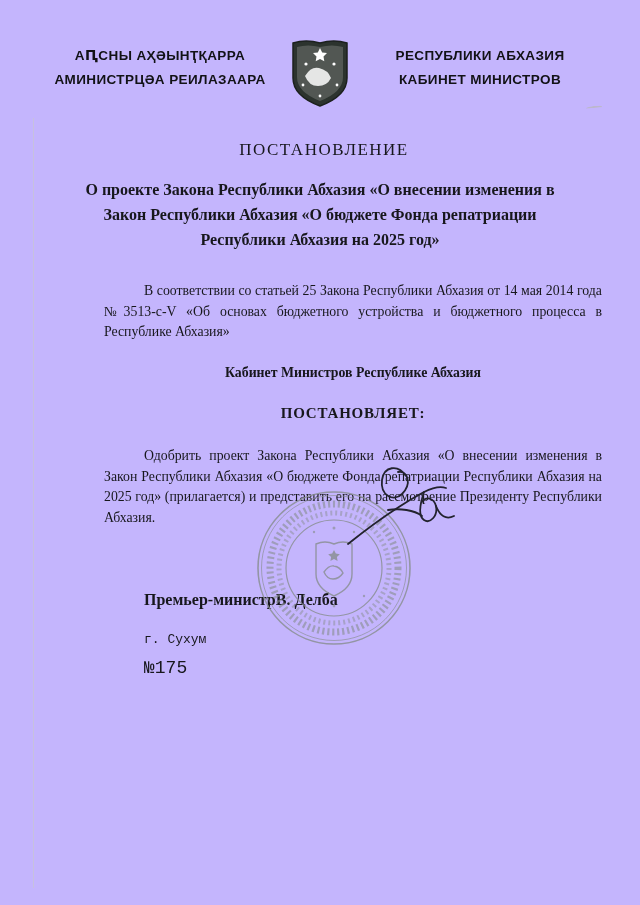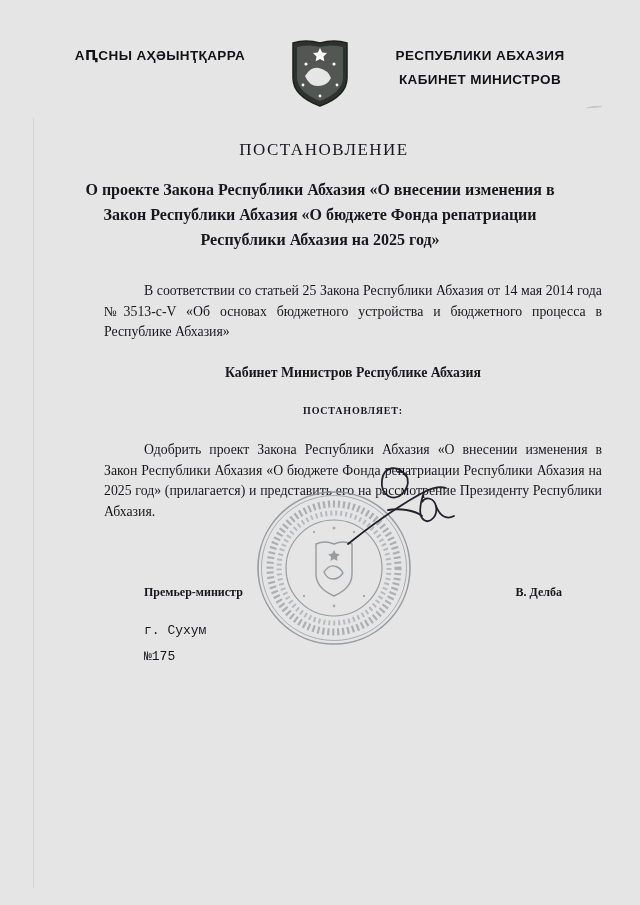--- a/index.html
+++ b/index.html
@@ -2,21 +2,21 @@
 <html><head>
 <meta charset="utf-8">
 <style>
   * { margin: 0; padding: 0; box-sizing: border-box; }
   html, body { background: #ffffff; }
   .page {
     position: relative;
     width: 640px;
     height: 905px;
     margin: 0 auto;
-    background: #e5e5e5;
+    background: #c4b5fd;
     overflow: hidden;
     font-family: "Liberation Serif", "DejaVu Serif", serif;
     color: #17171c;
   }
   
   .scan-line {
     position: absolute;
     left: 33px; top: 118px;
     width: 1px; height: 770px;
     background: #c9c9c9;
@@ -85,44 +85,43 @@
   }
   .center-bold {
     text-align: center;
     font-weight: bold;
     font-size: 13.8px;
     margin-top: 22px;
   }
   .decree {
     text-align: center;
     font-weight: bold;
-    font-size: 10px;
+    font-size: 15px;
     letter-spacing: .8px;
     margin-top: 24px;
   }
   .para2 { margin-top: 24px; font-family: Liberation Serif, serif; }
   
   .sig-row {
     display: flex;
-    justify-content: space-between;
     margin-top: 62px;
     font-weight: bold;
-    font-size: 12px;
+    font-size: 16px;
   }
   .sig-role { margin-left: 40px; }
   .sig-name { margin-right: 40px; }
   
   .footer {
     margin-top: 24px;
     margin-left: 40px;
     font-size: 13px;
     line-height: 1.0;
   }
   .footer .line { margin-bottom: 13px; font-family: Liberation Mono, monospace; }
-  .footer .number { font-size: 13px; }
+  .footer .number { font-size: 18px; }
   
   .stamp {
     position: absolute;
     left: 252px; top: 486px;
     width: 164px; height: 164px;
     opacity: .85;
   }
   .handsign {
     position: absolute;
     left: 328px; top: 458px;
@@ -133,20 +132,21 @@
 <body>
 
 <div class="page">
 
   <div class="scan-line"></div>
   <div class="scan-mark"></div>
 
   <div class="header">
     <div class="hdr-block">
       <div>АԤСНЫ АҲӘЫНҬҚАРРА</div>
+      <div>АМИНИСТРЦӘА РЕИЛАЗААРА</div>
     </div>
     <div class="emblem-wrap">
       <svg width="58" height="70" viewBox="0 0 58 70" aria-hidden="true">
         <path d="M2,5 Q15,1 29,5 Q43,1 56,5 L56,40 Q56,58 29,68 Q2,58 2,40 Z" fill="#2c332e" stroke="#1c211e" stroke-width="1.5"></path>
         <path d="M6,9 Q17,6 29,9 Q41,6 52,9 L52,39 Q52,54 29,63 Q6,54 6,39 Z" fill="#ffffff" opacity="0.18"></path>
         <path d="M29,10 l2.2,4.4 4.8,.7 -3.5,3.4 .8,4.8 -4.3,-2.3 -4.3,2.3 .8,-4.8 -3.5,-3.4 4.8,-.7 Z" fill="#ffffff"></path>
         <path d="M14,38 q6,-10 14,-8 q9,2 12,10 q-4,8 -13,8 q-9,0 -13,-10 Z" fill="#ffffff" opacity="0.85"></path>
         <circle cx="15" cy="26" r="1.6" fill="#ffffff"></circle>
         <circle cx="43" cy="26" r="1.6" fill="#ffffff"></circle>
         <circle cx="12" cy="47" r="1.4" fill="#ffffff"></circle>

